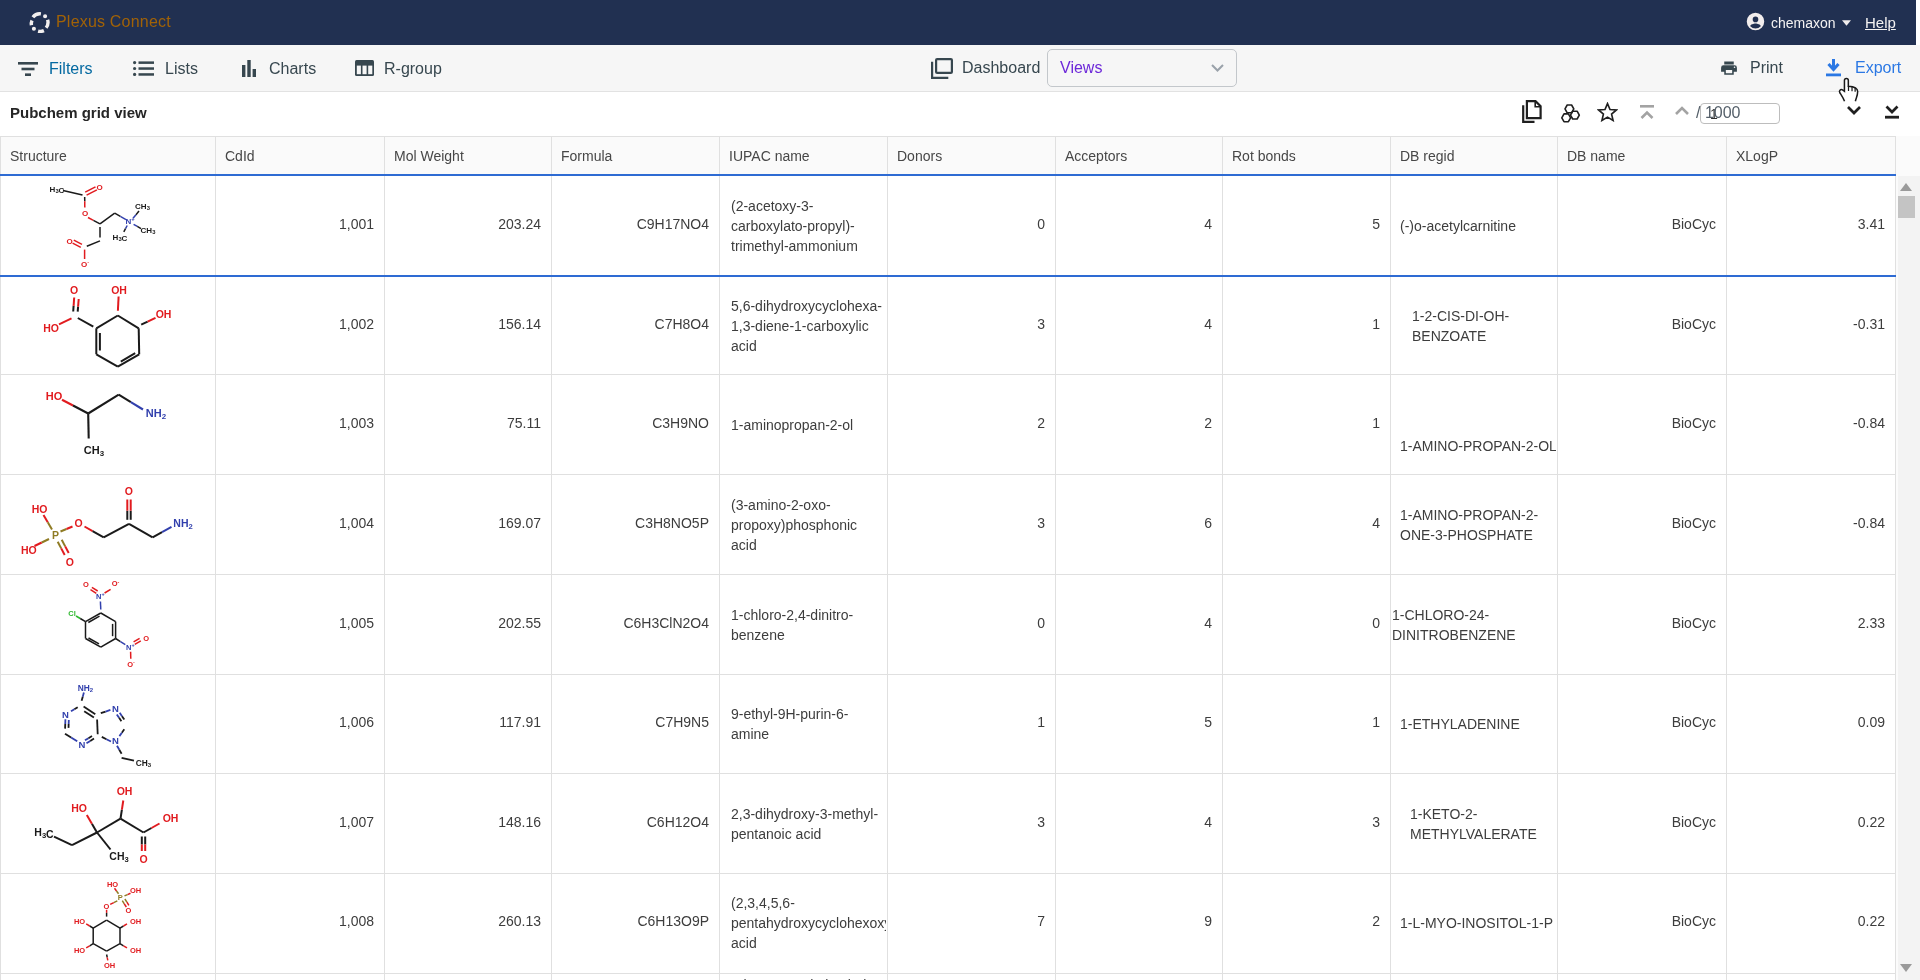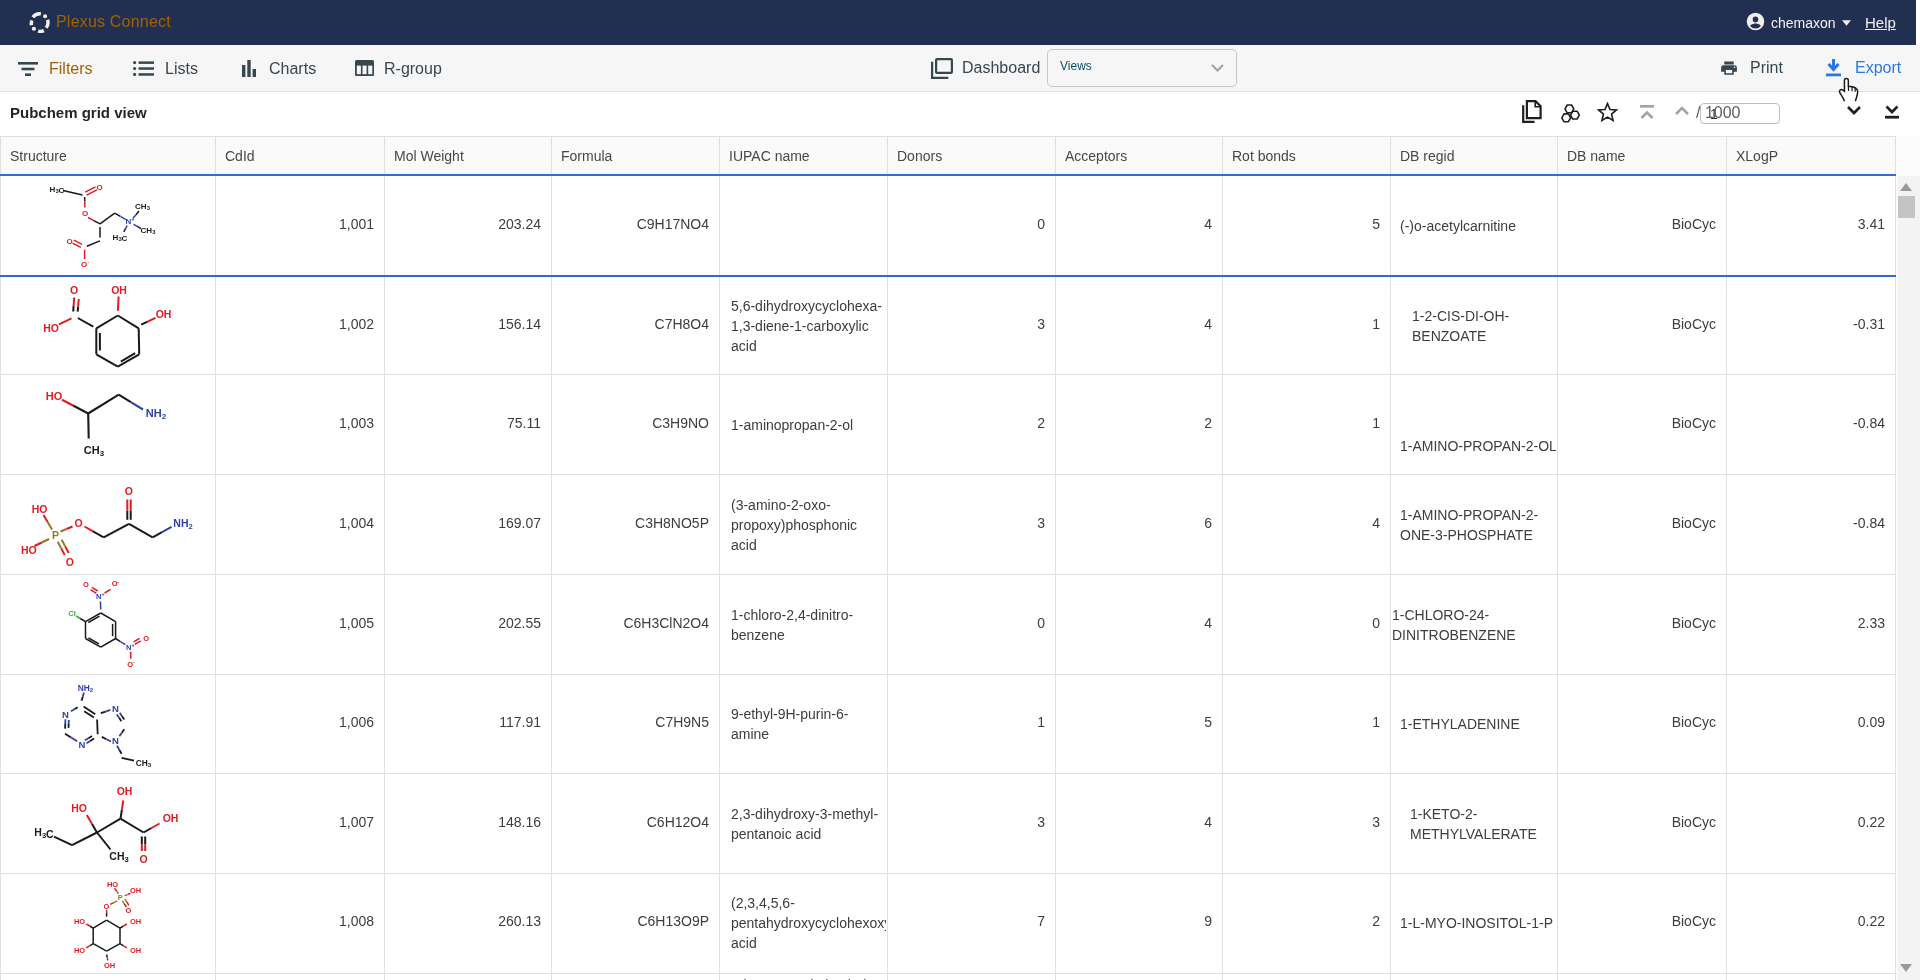--- a/index.html
+++ b/index.html
@@ -35,21 +35,21 @@
     </svg>
 <div class="abs" style="left:1865px;top:14px;font-size:15px;color:#f5f3f3;text-decoration:underline">Help</div>
 <div class="abs" style="left:0;top:45px;width:1920px;height:47px;background:#f6f6f6;border-bottom:1px solid #e2e2e2"></div>
 <svg class="abs" style="left:18px;top:61px" width="20" height="16" viewBox="0 0 20 16">
 <g fill="#37474f">
         <rect x="0" y="1" width="20" height="2.6"></rect>
         <rect x="3.5" y="6.7" width="13" height="2.6"></rect>
         <rect x="7" y="12.4" width="6" height="2.6"></rect>
       </g>
     </svg>
-<div class="abs" style="left:49px;top:60px;font-size:16px;color:#a16207">Filters</div>
+<div class="abs" style="left:49px;top:60px;font-size:16px;color:#0369a1">Filters</div>
 <svg class="abs" style="left:133px;top:61px" width="21" height="15" viewBox="0 0 21 15">
 <g fill="#37474f">
         <circle cx="1.6" cy="1.6" r="1.6"></circle>
         <circle cx="1.6" cy="7.5" r="1.6"></circle>
         <circle cx="1.6" cy="13.4" r="1.6"></circle>
 <rect x="5.5" y="0.4" width="15.5" height="2.5"></rect>
         <rect x="5.5" y="6.3" width="15.5" height="2.5"></rect>
         <rect x="5.5" y="12.2" width="15.5" height="2.5"></rect>
       </g>
     </svg>
@@ -74,21 +74,21 @@
     </svg>
 <div class="abs" style="left:384px;top:60px;font-size:16px;color:#37474f">R-group</div>
 <svg class="abs" style="left:931px;top:58px" width="22" height="21" viewBox="0 0 22 21">
 <g fill="none" stroke="#37474f" stroke-width="2.2">
         <rect x="5.1" y="1.1" width="15.8" height="13.8" rx="1"></rect>
         <path d="M1.1 4.8 V19.9 H16.2" stroke-linecap="square" fill="none"></path>
       </g>
     </svg>
 <div class="abs" style="left:962px;top:59px;font-size:16px;color:#37474f">Dashboard</div>
 <div class="abs" style="left:1047px;top:49px;width:190px;height:38px;background:#f6f6f6;border:1px solid #c3c7cb;border-radius:5px"></div>
-<div class="abs" style="left:1060px;top:59px;font-size:12px;color:#0c4a6e">Views</div>
+<div class="abs" style="left:1060px;top:59px;font-size:16px;color:#6d28d9">Views</div>
 <svg class="abs" style="left:1211px;top:64px" width="13" height="8" viewBox="0 0 13 8">
       <path d="M1 1 L6.5 6.5 L12 1" stroke="#9aa2aa" stroke-width="2" fill="none"></path>
     </svg>
 <svg class="abs" style="left:1718px;top:59px" width="22" height="19" viewBox="0 0 24 24">
 <path fill="#37474f" d="M19 8H5a3 3 0 0 0-3 3v5h4v4h12v-4h4v-5a3 3 0 0 0-3-3zm-3 9v1H8v-4h8v3zm3-5.5a1 1 0 1 1 0-2 1 1 0 0 1 0 2zM18 3H6v4h12V3z"></path>
     </svg>
 <div class="abs" style="left:1750px;top:59px;font-size:16px;color:#37474f">Print</div>
 <svg class="abs" style="left:1825px;top:59px" width="17" height="18" viewBox="0 0 17 18">
 <g fill="#2b78e4">
         <path d="M8.5 0 L8.5 9 M3.5 5 L8.5 10.5 L13.5 5" stroke="#2b78e4" stroke-width="3" fill="none"></path>
@@ -160,20 +160,21 @@
 <div class="hline" style="left:0;top:374.4px;width:1895px"></div>
 <div class="hline" style="left:0;top:474.1px;width:1895px"></div>
 <div class="hline" style="left:0;top:573.8px;width:1895px"></div>
 <div class="hline" style="left:0;top:673.5px;width:1895px"></div>
 <div class="hline" style="left:0;top:773.2px;width:1895px"></div>
 <div class="hline" style="left:0;top:872.9px;width:1895px"></div>
 <div class="hline" style="left:0;top:972.6px;width:1895px"></div>
 <div class="cellnum" style="left:215px;top:215.8px;width:169px">1,001</div>
 <div class="cellnum" style="left:384px;top:215.8px;width:167px">203.24</div>
 <div class="cellnum" style="left:551px;top:215.8px;width:168px">C9H17NO4</div>
+<div class="celltxt" style="left:719px;top:195.8px;width:167px;height:60px">(2-acetoxy-3-<br>carboxylato-propyl)-<br>trimethyl-ammonium</div>
 <div class="cellnum" style="left:887px;top:215.8px;width:168px">0</div>
 <div class="cellnum" style="left:1055px;top:215.8px;width:167px">4</div>
 <div class="cellnum" style="left:1222px;top:215.8px;width:168px">5</div>
 <div class="celltxt" style="left:1390px;top:215.8px;width:166px;height:20px;padding-left:10px">(-)o-acetylcarnitine</div>
 <div class="cellnum" style="left:1557px;top:215.8px;width:169px">BioCyc</div>
 <div class="cellnum" style="left:1726px;top:215.8px;width:169px">3.41</div>
 <svg class="abs" style="left:0;top:176.0px" width="215" height="100" viewBox="0 0 215 100">
       <line x1="63" y1="14.5" x2="82.5" y2="19" stroke="#1a1a1a" stroke-width="1.5"></line>
       <line x1="85.2" y1="16.2" x2="95.5" y2="10.8" stroke="#e11b1f" stroke-width="1.5"></line>
       <line x1="86.6" y1="19.2" x2="96.9" y2="13.8" stroke="#e11b1f" stroke-width="1.5"></line>

